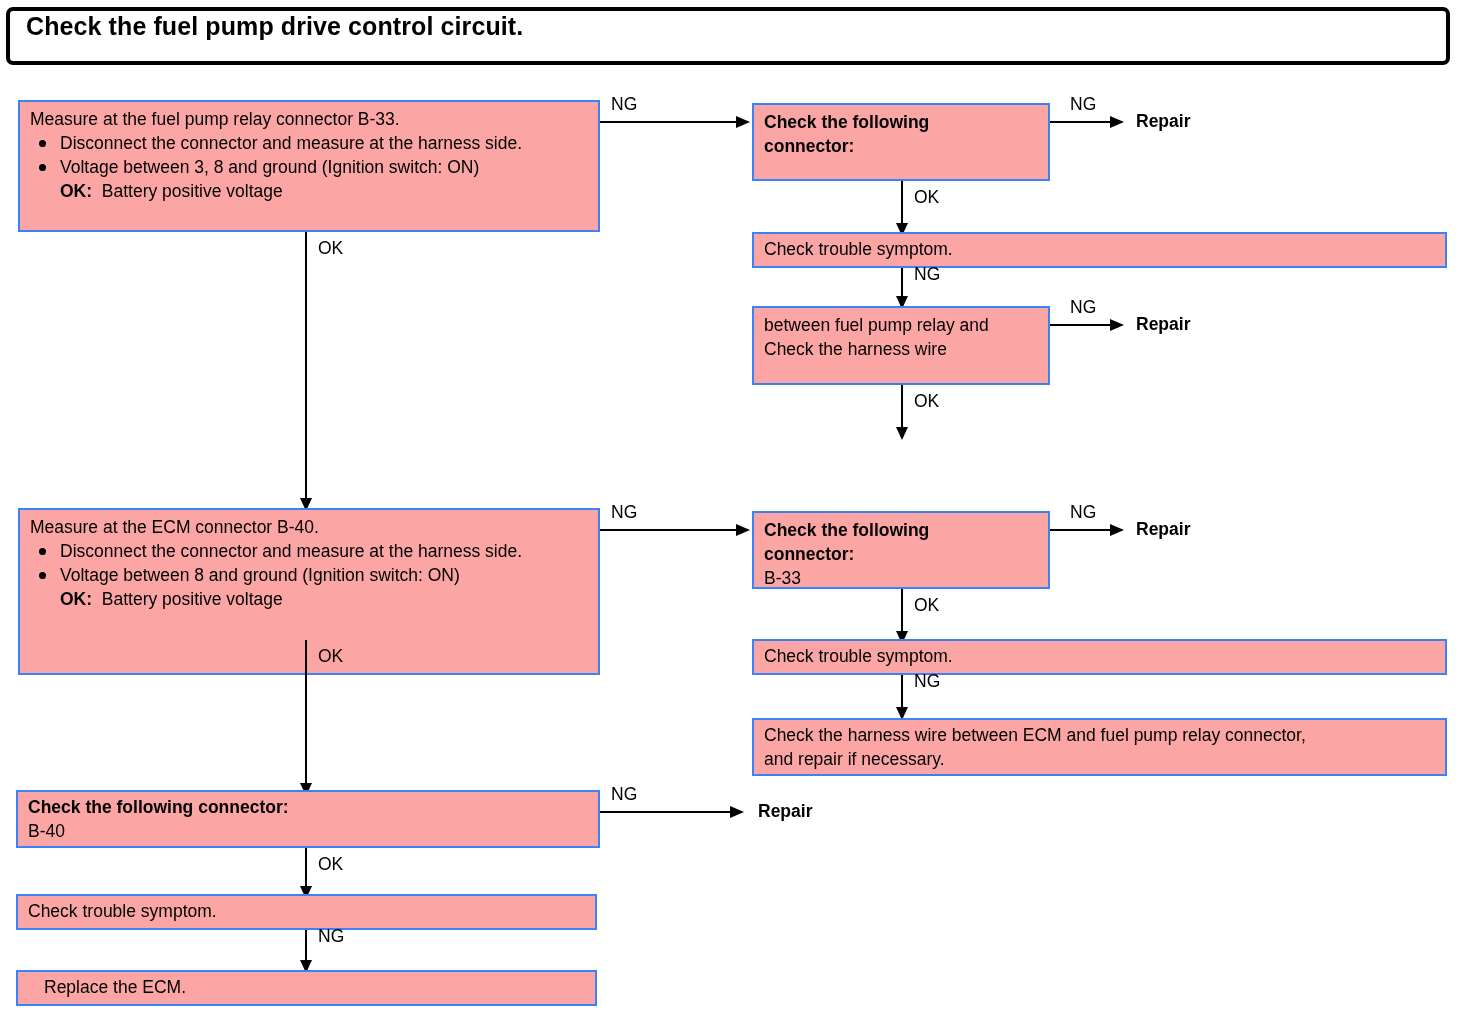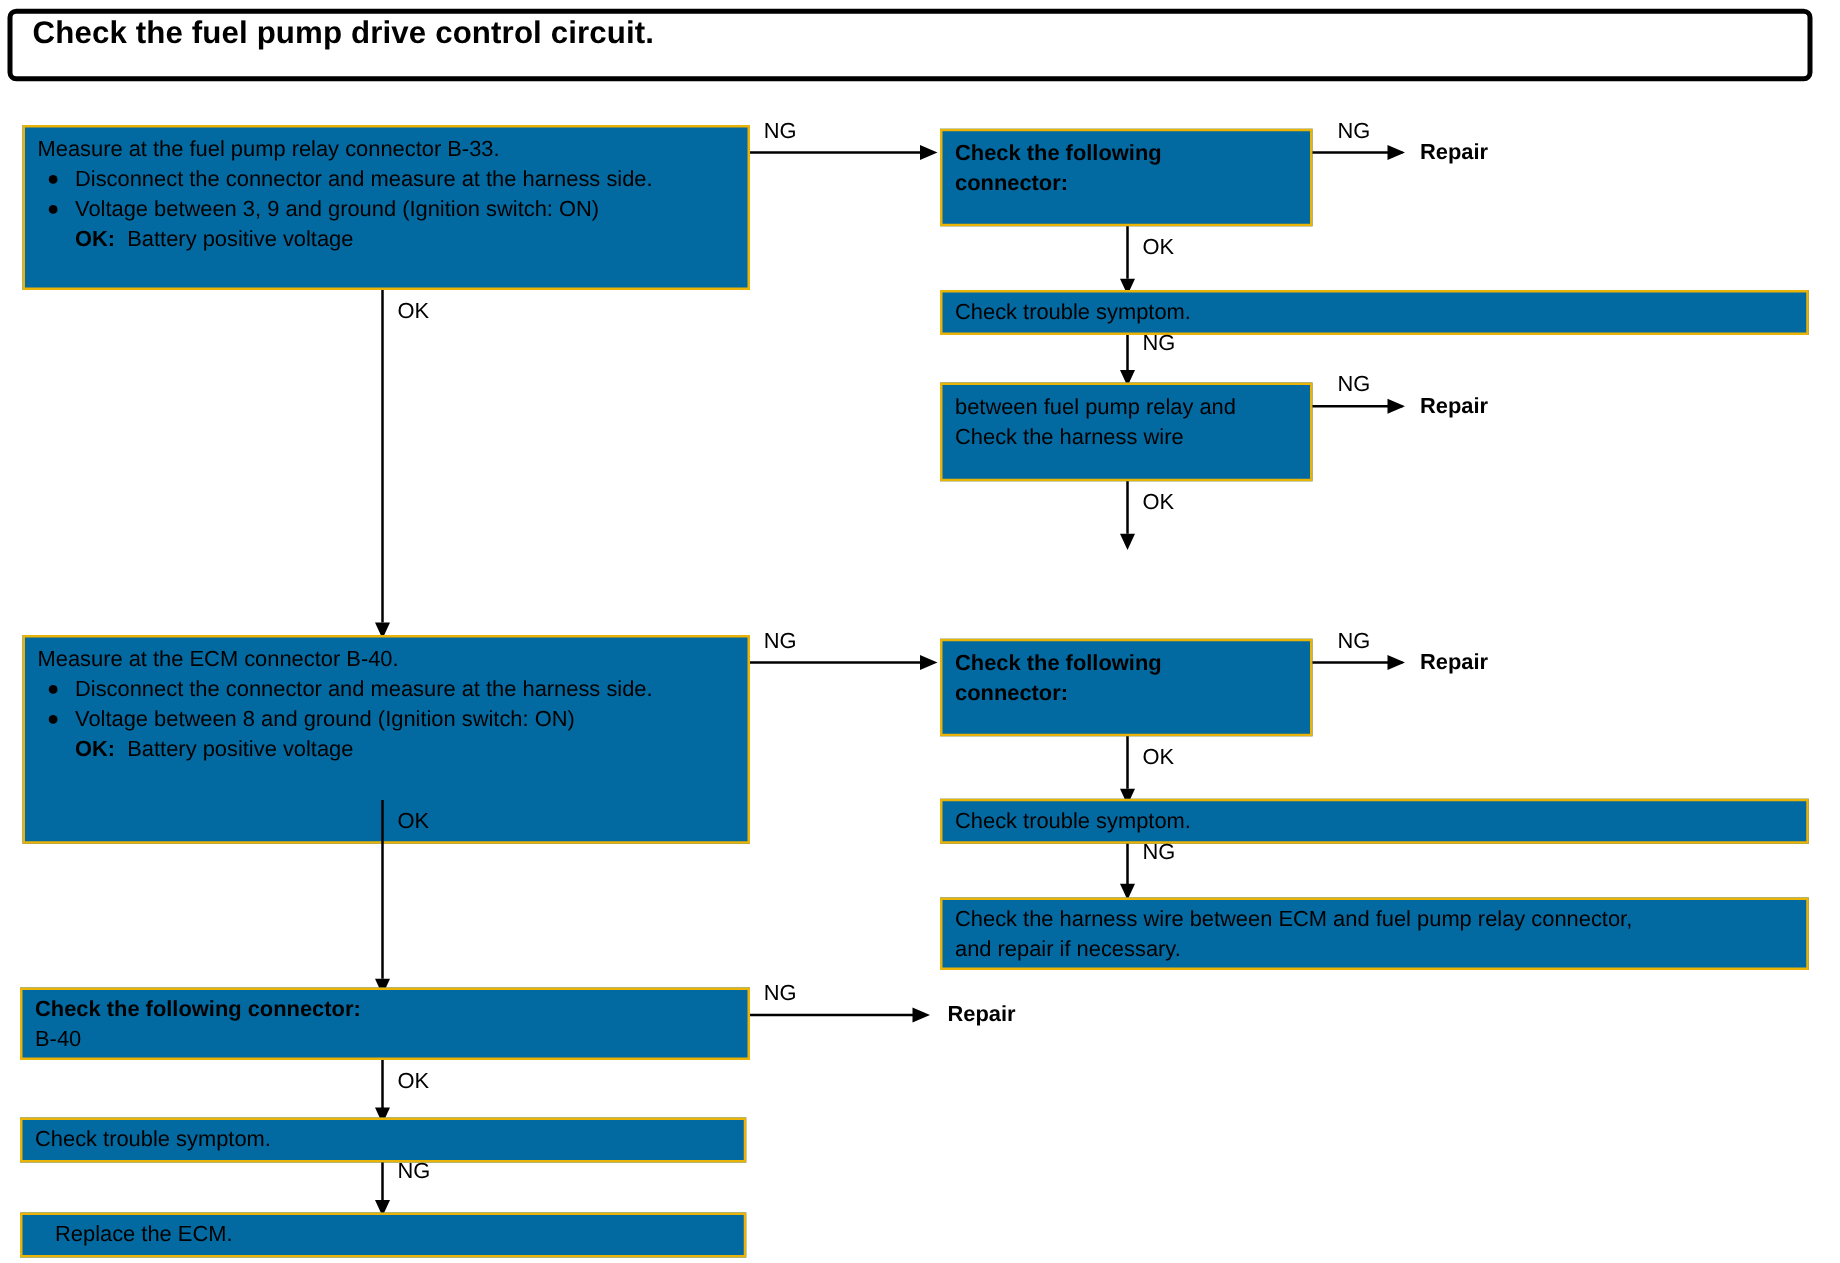--- a/index.html
+++ b/index.html
@@ -35,23 +35,23 @@
     top: 12px;
     font-size: 25px;
     font-weight: bold;
     letter-spacing: 0.1px;
     white-space: nowrap;
   }
 
   
   .box {
     position: absolute;
-    border: 2px solid #eab308;
+    border: 2px solid #3b82f6;
     box-sizing: border-box;
-    background: #0369a1;
+    background: #fca5a5;
     padding: 5px 8px 4px 10px;
     font-size: 17.5px;
     line-height: 24px;
   }
   .box.bold { font-weight: bold; }
 
   .line1 { white-space: nowrap; }
 
   
   .bullets {
@@ -126,21 +126,21 @@
 
 <div id="page">
 
   <div class="header-box"></div>
   <div class="header-title">Check the fuel pump drive control circuit.</div>
 
   <div class="box" style="left:18px; top:100px; width:582px; height:132px;">
     <div class="line1">Measure at the fuel pump relay connector B-33.</div>
     <ul class="bullets">
       <li>Disconnect the connector and measure at the harness side.</li>
-      <li>Voltage between 3, 9 and ground (Ignition switch: ON)</li>
+      <li>Voltage between 3, 8 and ground (Ignition switch: ON)</li>
     </ul>
     <span class="sub-ok"><b>OK:</b>&nbsp; <span>Battery positive voltage</span></span>
   </div>
 
   <div class="hline" style="left:600px; top:121px; width:138px;"></div>
   <div class="arrow-right" style="left:736px; top:116px;"></div>
   <div class="edge-label" style="left:611px; top:94px;">NG</div>
 
   <div class="vline" style="left:305px; top:232px; height:266px;"></div>
   <div class="arrow-down" style="left:300px; top:498px;"></div>
@@ -196,20 +196,21 @@
   <div class="arrow-right" style="left:736px; top:524px;"></div>
   <div class="edge-label" style="left:611px; top:502px;">NG</div>
 
   <div class="vline" style="left:305px; top:640px; height:143px;"></div>
   <div class="arrow-down" style="left:300px; top:783px;"></div>
   <div class="edge-label" style="left:318px; top:646px;">OK</div>
 
   <div class="box bold" style="left:752px; top:511px; width:298px; height:78px;">
     <div class="line1">Check the following</div>
     <div class="line1">connector:</div>
+    <div class="line1" style="font-weight:normal;">B-33</div>
   </div>
 
   <div class="hline" style="left:1050px; top:529px; width:72px;"></div>
   <div class="arrow-right" style="left:1110px; top:524px;"></div>
   <div class="edge-label" style="left:1070px; top:502px;">NG</div>
   <div class="terminal" style="left:1136px; top:519px;">Repair</div>
 
   <div class="vline" style="left:901px; top:589px; height:42px;"></div>
   <div class="arrow-down" style="left:896px; top:631px;"></div>
   <div class="edge-label" style="left:914px; top:595px;">OK</div>

